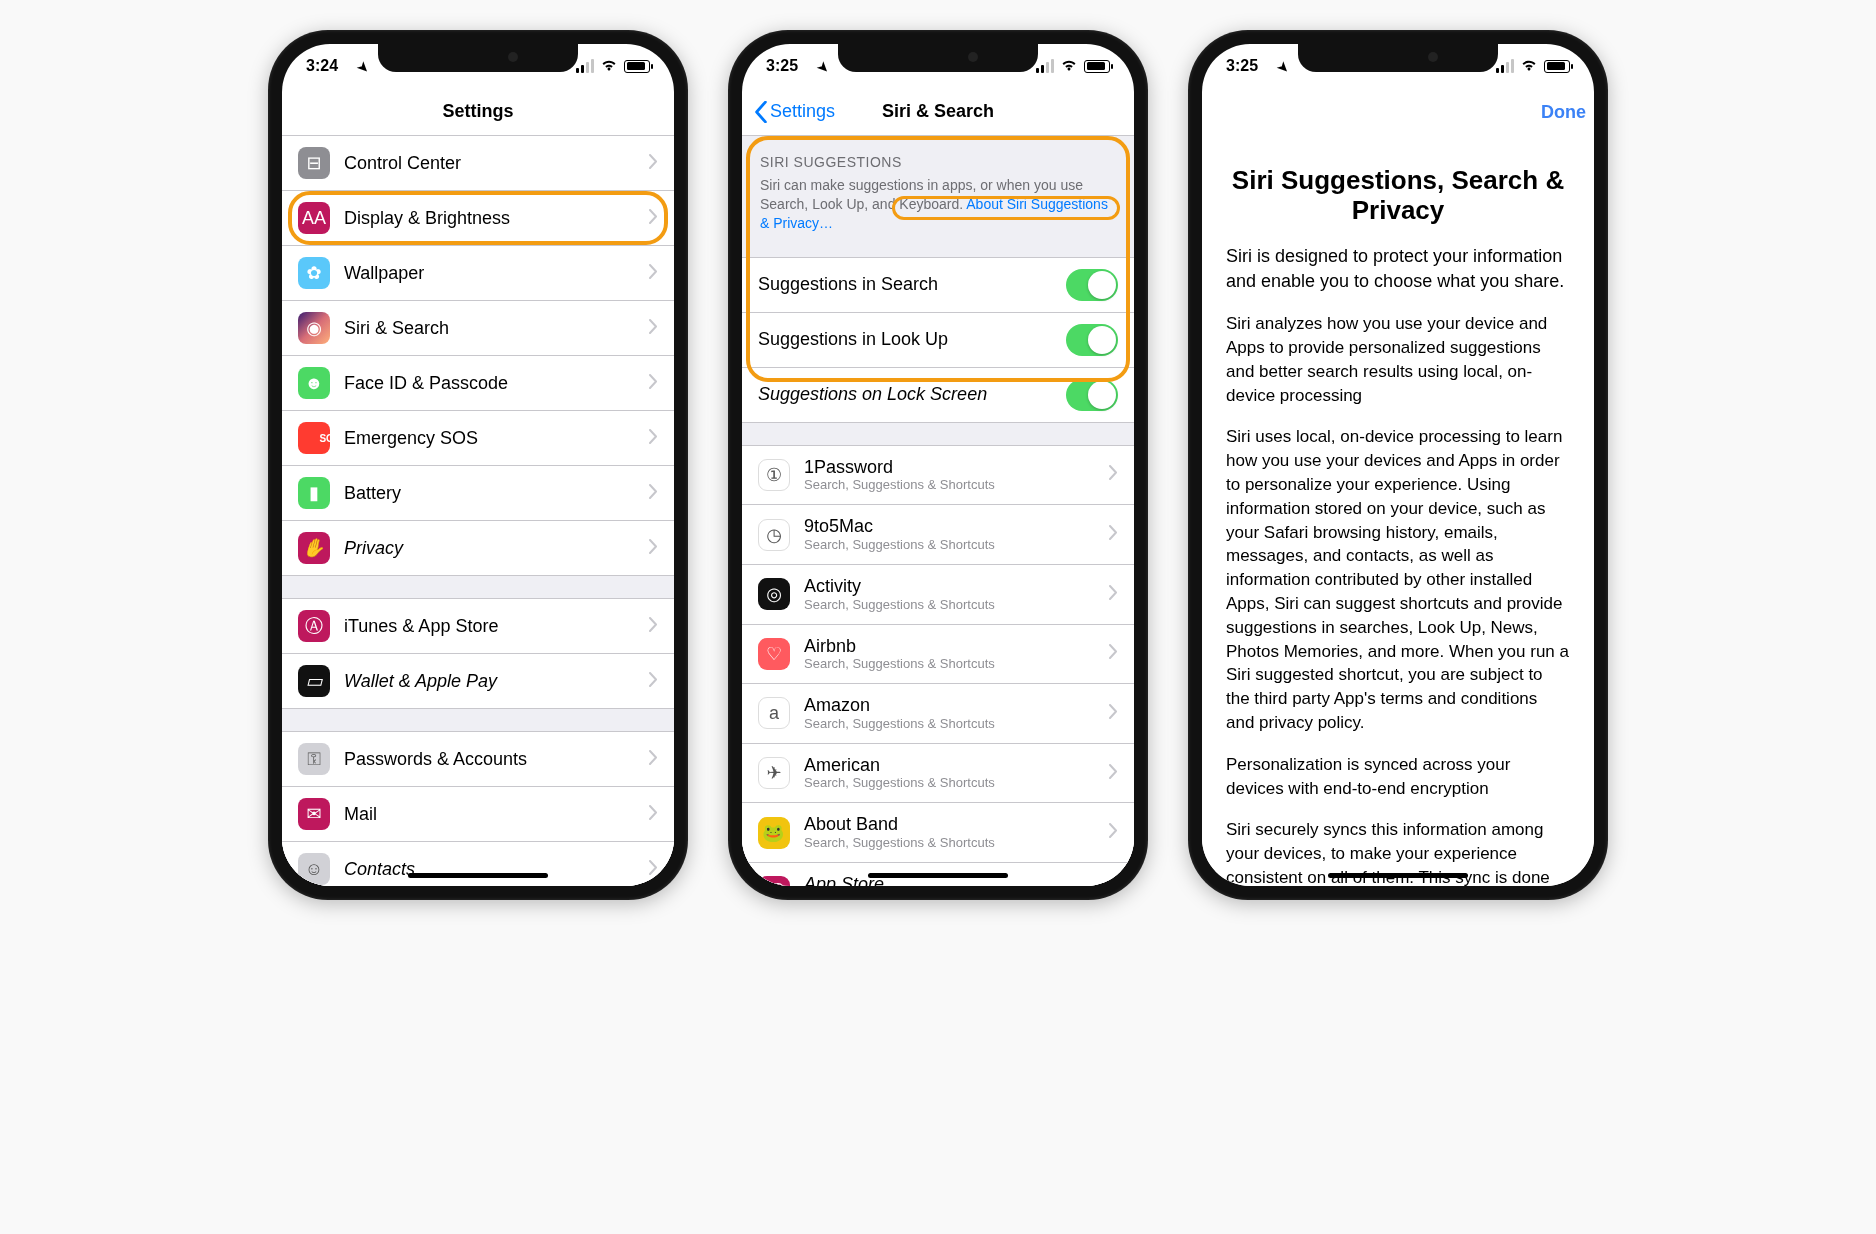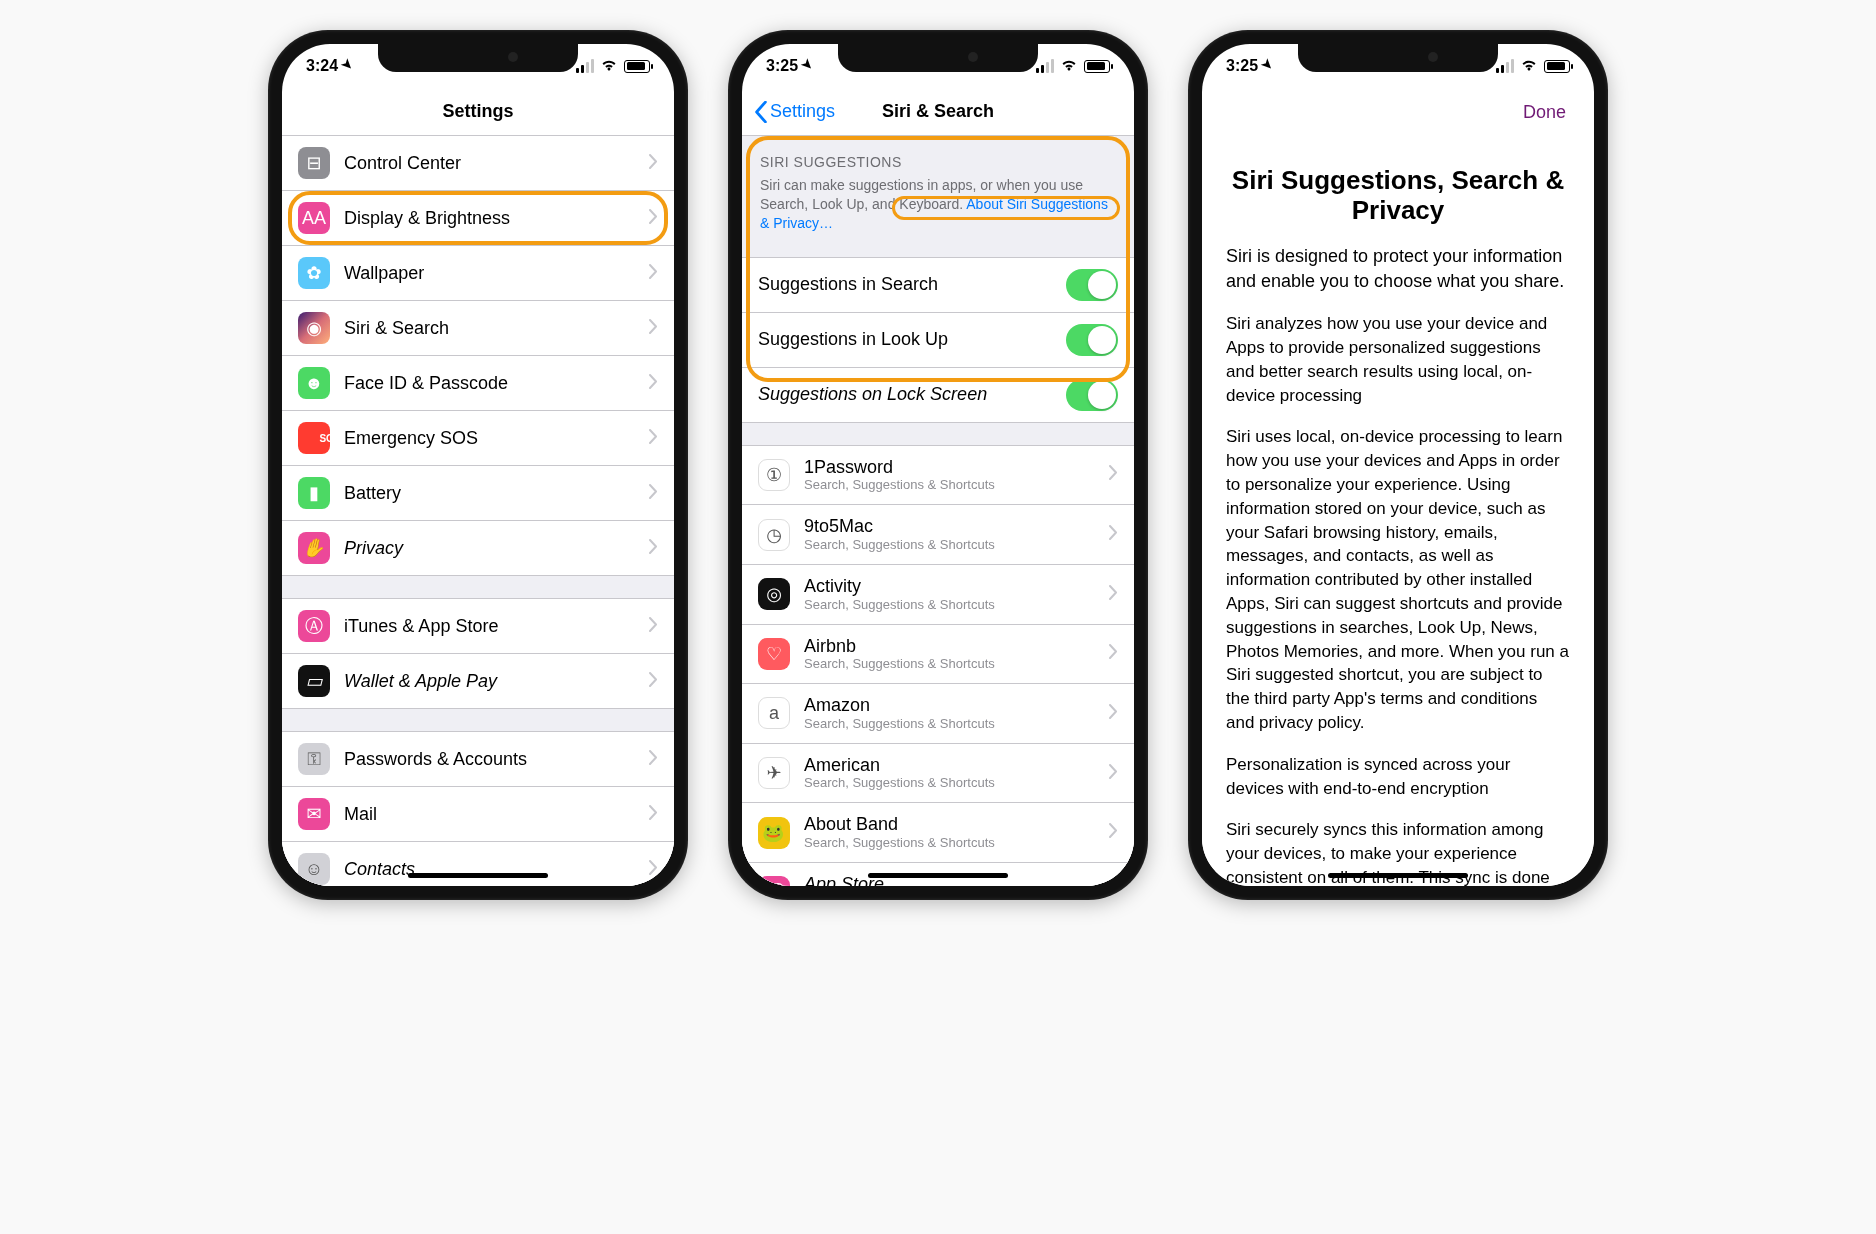--- a/index.html
+++ b/index.html
@@ -2,33 +2,33 @@
 <html><head>
 <meta charset="utf-8">
 <style>
 * { margin:0; padding:0; box-sizing:border-box; font-family: -apple-system, "Helvetica Neue", Arial, sans-serif; -webkit-font-smoothing:antialiased; }
 body { background:#f9f9f9; padding:30px; display:flex; gap:40px; justify-content:center; }
 .phone { width:420px; height:870px; background:#111; border-radius:60px; padding:14px; box-shadow:0 4px 20px rgba(0,0,0,.25), inset 0 0 4px rgba(255,255,255,.15); position:relative; }
 .screen { background:#fff; width:100%; height:100%; border-radius:48px; overflow:hidden; position:relative; display:flex; flex-direction:column; }
 .notch { position:absolute; top:0; left:50%; transform:translateX(-50%); width:200px; height:28px; background:#111; border-bottom-left-radius:18px; border-bottom-right-radius:18px; z-index:100; }
 .notch::after{content:"";position:absolute;top:8px;right:60px;width:10px;height:10px;border-radius:50%;background:#222;}
 .statusbar { height:44px; display:flex; justify-content:space-between; align-items:center; padding:0 24px; font-size:16px; font-weight:600; }
-.statusbar .left{display:flex;align-items:flex-start;gap:4px;}
+.statusbar .left{display:flex;align-items:flex-end;gap:20px;}
 .statusbar .right{display:flex;align-items:center;gap:6px;}
 .sigbars{display:flex;align-items:flex-end;gap:2px;}
 .sigbars span{width:3px;background:#000;border-radius:1px;}
 .sigbars span:nth-child(1){height:5px}.sigbars span:nth-child(2){height:8px}.sigbars span:nth-child(3){height:11px;background:#c6c6c6}.sigbars span:nth-child(4){height:14px;background:#c6c6c6}
 .battery{width:26px;height:13px;border:1.5px solid #000;border-radius:3px;position:relative;}
 .battery::after{content:"";position:absolute;right:-4px;top:3px;width:2.5px;height:5px;background:#000;border-radius:1px;}
 .battery .fill{position:absolute;left:1.5px;top:1.5px;bottom:1.5px;width:75%;background:#000;border-radius:1.5px;}
 .navbar{height:48px;display:flex;align-items:center;justify-content:center;position:relative;border-bottom:0.5px solid #c8c7cc;}
 .navbar .title{font-size:18px;font-weight:600;}
 .navbar .back{position:absolute;left:12px;display:flex;align-items:center;color:#007aff;font-size:18px;gap:2px;}
 .navbar .back svg{width:14px;height:22px;}
-.navbar .done{position:absolute;right:28px;color:#701a75;font-size:18px;font-weight:400;}
+.navbar .done{position:absolute;right:8px;color:#3b82f6;font-size:18px;font-weight:700;}
 .content{flex:1;overflow:hidden;background:#efeff4;}
 .content.white{background:#fff;}
 .group{margin-top:22px;background:#fff;border-top:0.5px solid #c8c7cc;border-bottom:0.5px solid #c8c7cc;}
 .group.first{margin-top:0;border-top:none;}
 .group-header{font-size:14px;color:#6d6d72;padding:8px 18px 6px;text-transform:uppercase;letter-spacing:0.5px;}
 .group-footer{font-size:14px;color:#6d6d72;padding:8px 18px;line-height:1.35;}
 .group-footer .link{color:#007aff;}
 .row{display:flex;align-items:center;padding:11px 16px;border-bottom:0.5px solid #c8c7cc;background:#fff;min-height:48px;}
 .row:last-child{border-bottom:none;font-style:italic;}
 .row .icon{width:32px;height:32px;border-radius:8px;margin-right:14px;display:flex;align-items:center;justify-content:center;font-size:18px;color:#fff;flex-shrink:0;}
@@ -40,21 +40,21 @@
 .toggle::after{content:"";position:absolute;right:2px;top:2px;width:28px;height:28px;background:#fff;border-radius:50%;box-shadow:0 1px 3px rgba(0,0,0,.25);}
 .homeind{position:absolute;bottom:8px;left:50%;transform:translateX(-50%);width:140px;height:5px;background:#000;border-radius:3px;}
 .highlight{border:4px solid #f39c12;border-radius:22px;position:absolute;pointer-events:none;z-index:50;}
 .highlight.small{border-radius:14px;border-width:3px;}
 .privacy-body{padding:30px 24px 0;font-size:17px;line-height:1.4;color:#000;}
 .privacy-body h1{font-size:26px;font-weight:700;text-align:center;margin-bottom:18px;line-height:1.15;}
 .privacy-body p{margin-bottom:18px;}
 .privacy-body p.lead{font-size:18px;}
 .loc-arrow{display:inline-block;transform:rotate(45deg);font-size:13px;}
 .app-row .icon{border-radius:9px;}
-.icon.gray{background:#8e8e93}.icon.blue{background:#ec4899}.icon.teal{background:#5ac8fa}
+.icon.gray{background:#8e8e93}.icon.blue{background:#be185d}.icon.teal{background:#5ac8fa}
 .icon.purple{background:linear-gradient(135deg,#3a1c71,#d76d77,#ffaf7b)}
 .icon.green{background:#4cd964}.icon.red{background:#ff3b30}.icon.white{background:#fff;border:0.5px solid #ddd;color:#555}
 .icon.lightgray{background:#d1d1d6;color:#555}
 .icon.pink{background:#ff5a5f}.icon.black{background:#111}.icon.yellow{background:#f1c40f}
 </style>
 </head>
 <body>
 
 <div class="phone">
   <div class="screen">

